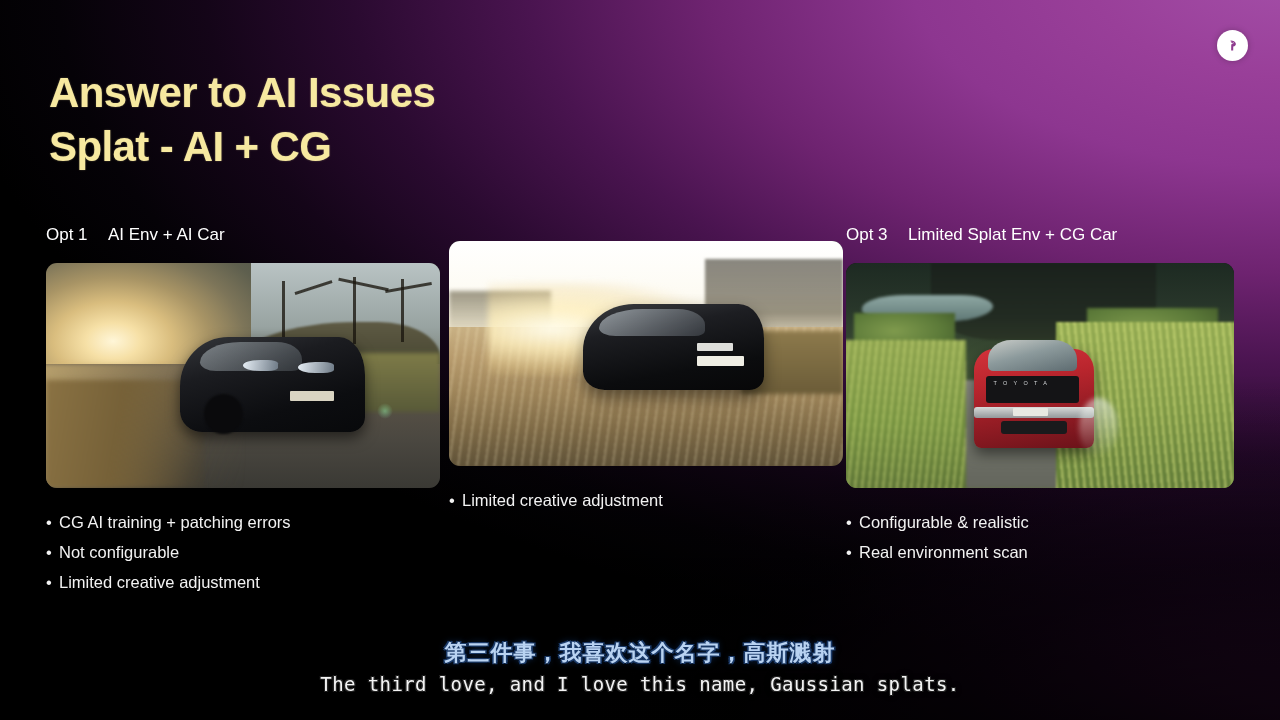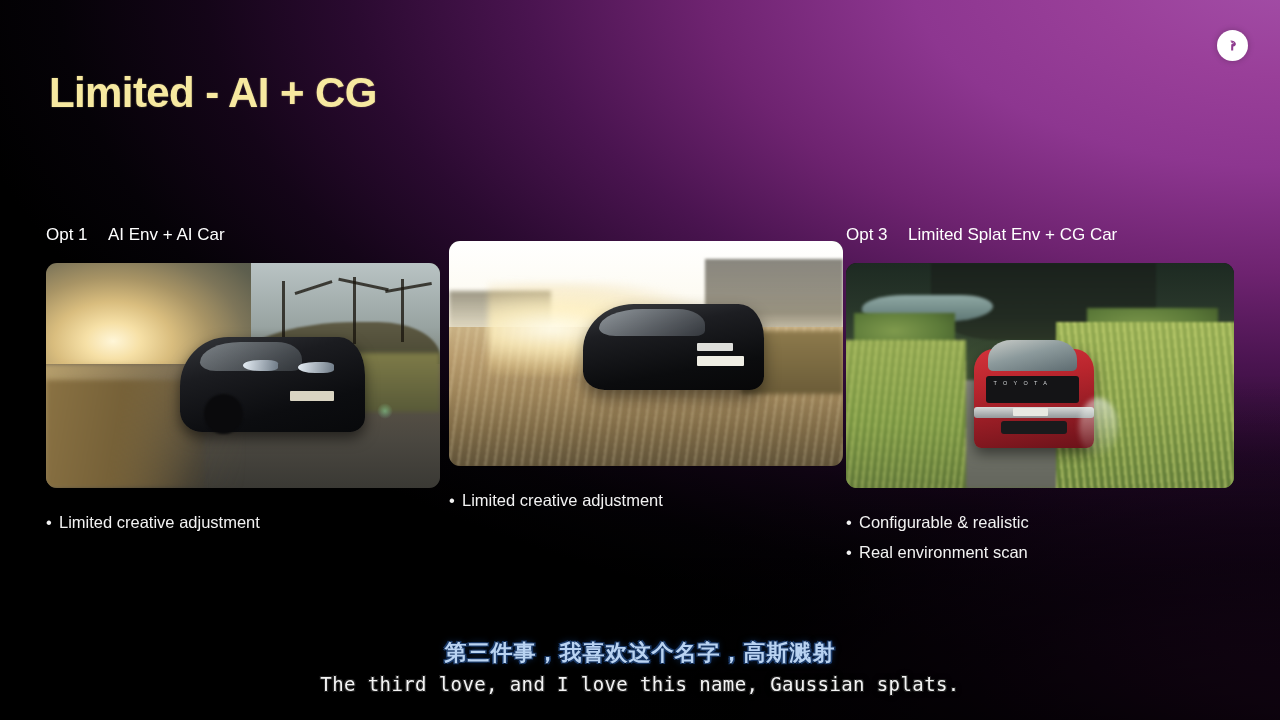--- a/index.html
+++ b/index.html
@@ -393,21 +393,22 @@
   <div class="bg-vignette"></div>
 
   <div class="logo-badge">
     <svg width="15" height="15" viewBox="0 0 20 20" aria-hidden="true">
       <path d="M7.3 3.2 C10.6 3.0 13.8 4.6 14.4 7.2 C14.9 9.4 13.2 11.0 11.0 11.2 L10.9 16.6 L8.2 16.6 L8.3 10.0 C8.3 8.6 8.9 7.6 10.1 7.4 C11.0 7.2 11.6 6.6 11.3 5.9 C10.9 5.0 9.3 4.6 7.9 4.9 Z" fill="#8e3a8e"></path>
       <circle cx="9.6" cy="5.3" r="1.35" fill="#8e3a8e"></circle>
     </svg>
   </div>
 
   <div class="title-block">
-    <span class="title-line">Limited - AI + CG</span>
+    <span class="title-line">Answer to AI Issues</span>
+    <span class="title-line">Splat - AI + CG</span>
   </div>
 
   <div class="columns">
 
     <div class="col col-1">
       <div class="col-head">
         <span class="opt">Opt 1</span>
         <span class="desc">AI Env + AI Car</span>
       </div>
 
@@ -428,20 +429,22 @@
         <div class="t1-car"></div>
         <div class="t1-wind"></div>
         <div class="t1-light" style="left:50%;top:43%;"></div>
         <div class="t1-light" style="left:64%;top:44%;"></div>
         <div class="t1-plate"></div>
         <div class="t1-wheel" style="left:40%;top:58%;width:10%;height:18%;"></div>
         <div class="t1-flare"></div>
       </div>
 
       <div class="bullets">
+        <span class="bullet"><span class="dot">•</span><span>CG AI training + patching errors</span></span>
+        <span class="bullet"><span class="dot">•</span><span>Not configurable</span></span>
         <span class="bullet"><span class="dot">•</span><span>Limited creative adjustment</span></span>
       </div>
     </div>
 
     <div class="col col-2">
 
       <div class="thumb">
         <div class="t2-sky"></div>
         <div class="t2-treeline"></div>
         <div class="t2-treeline2"></div>

